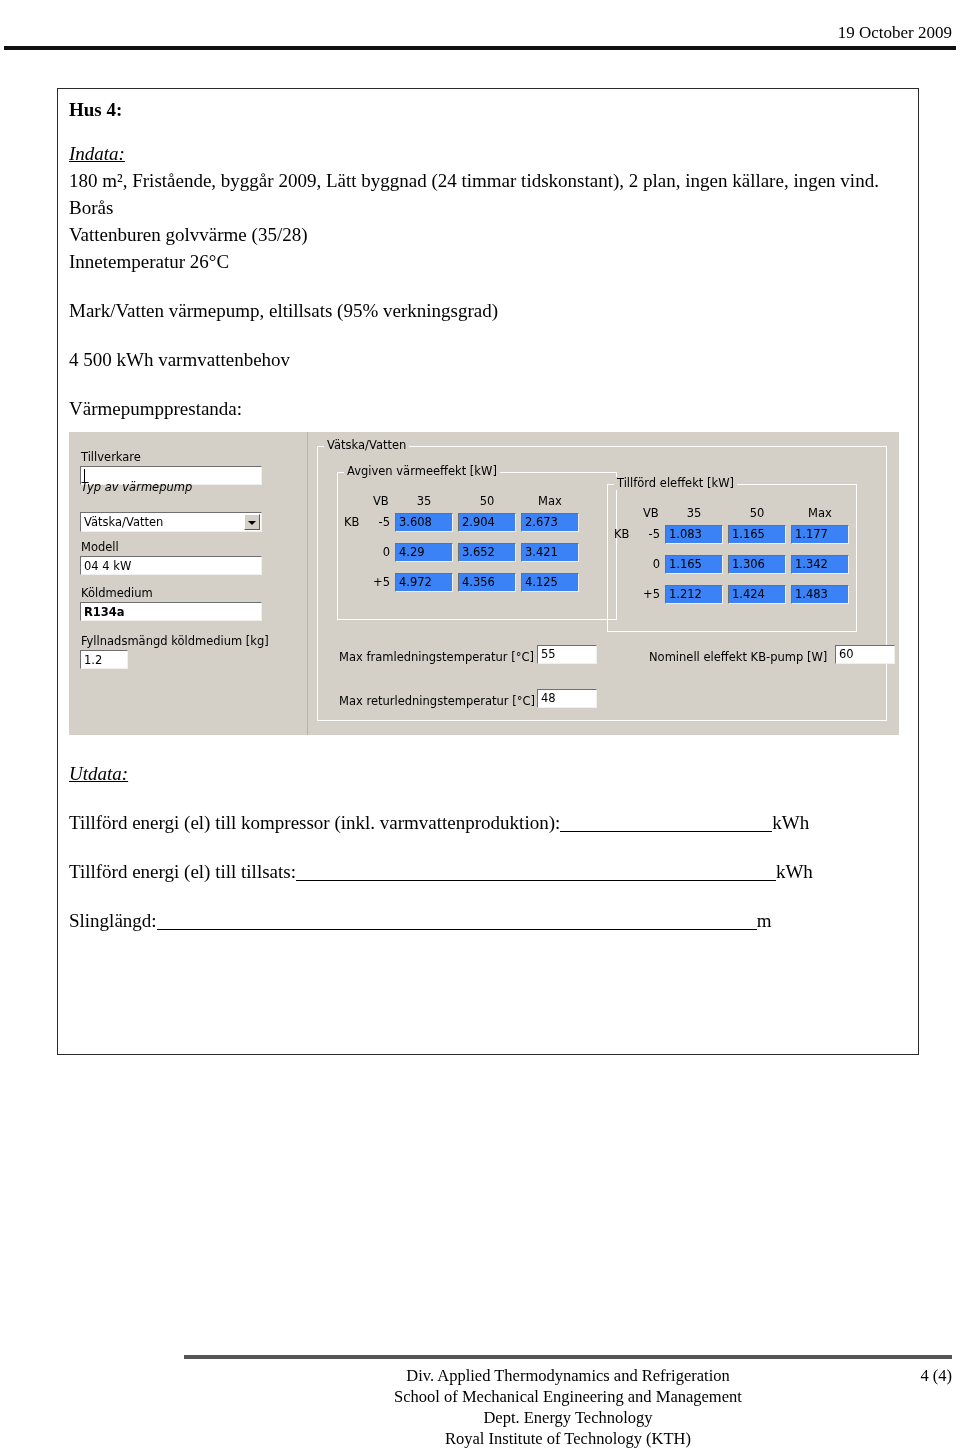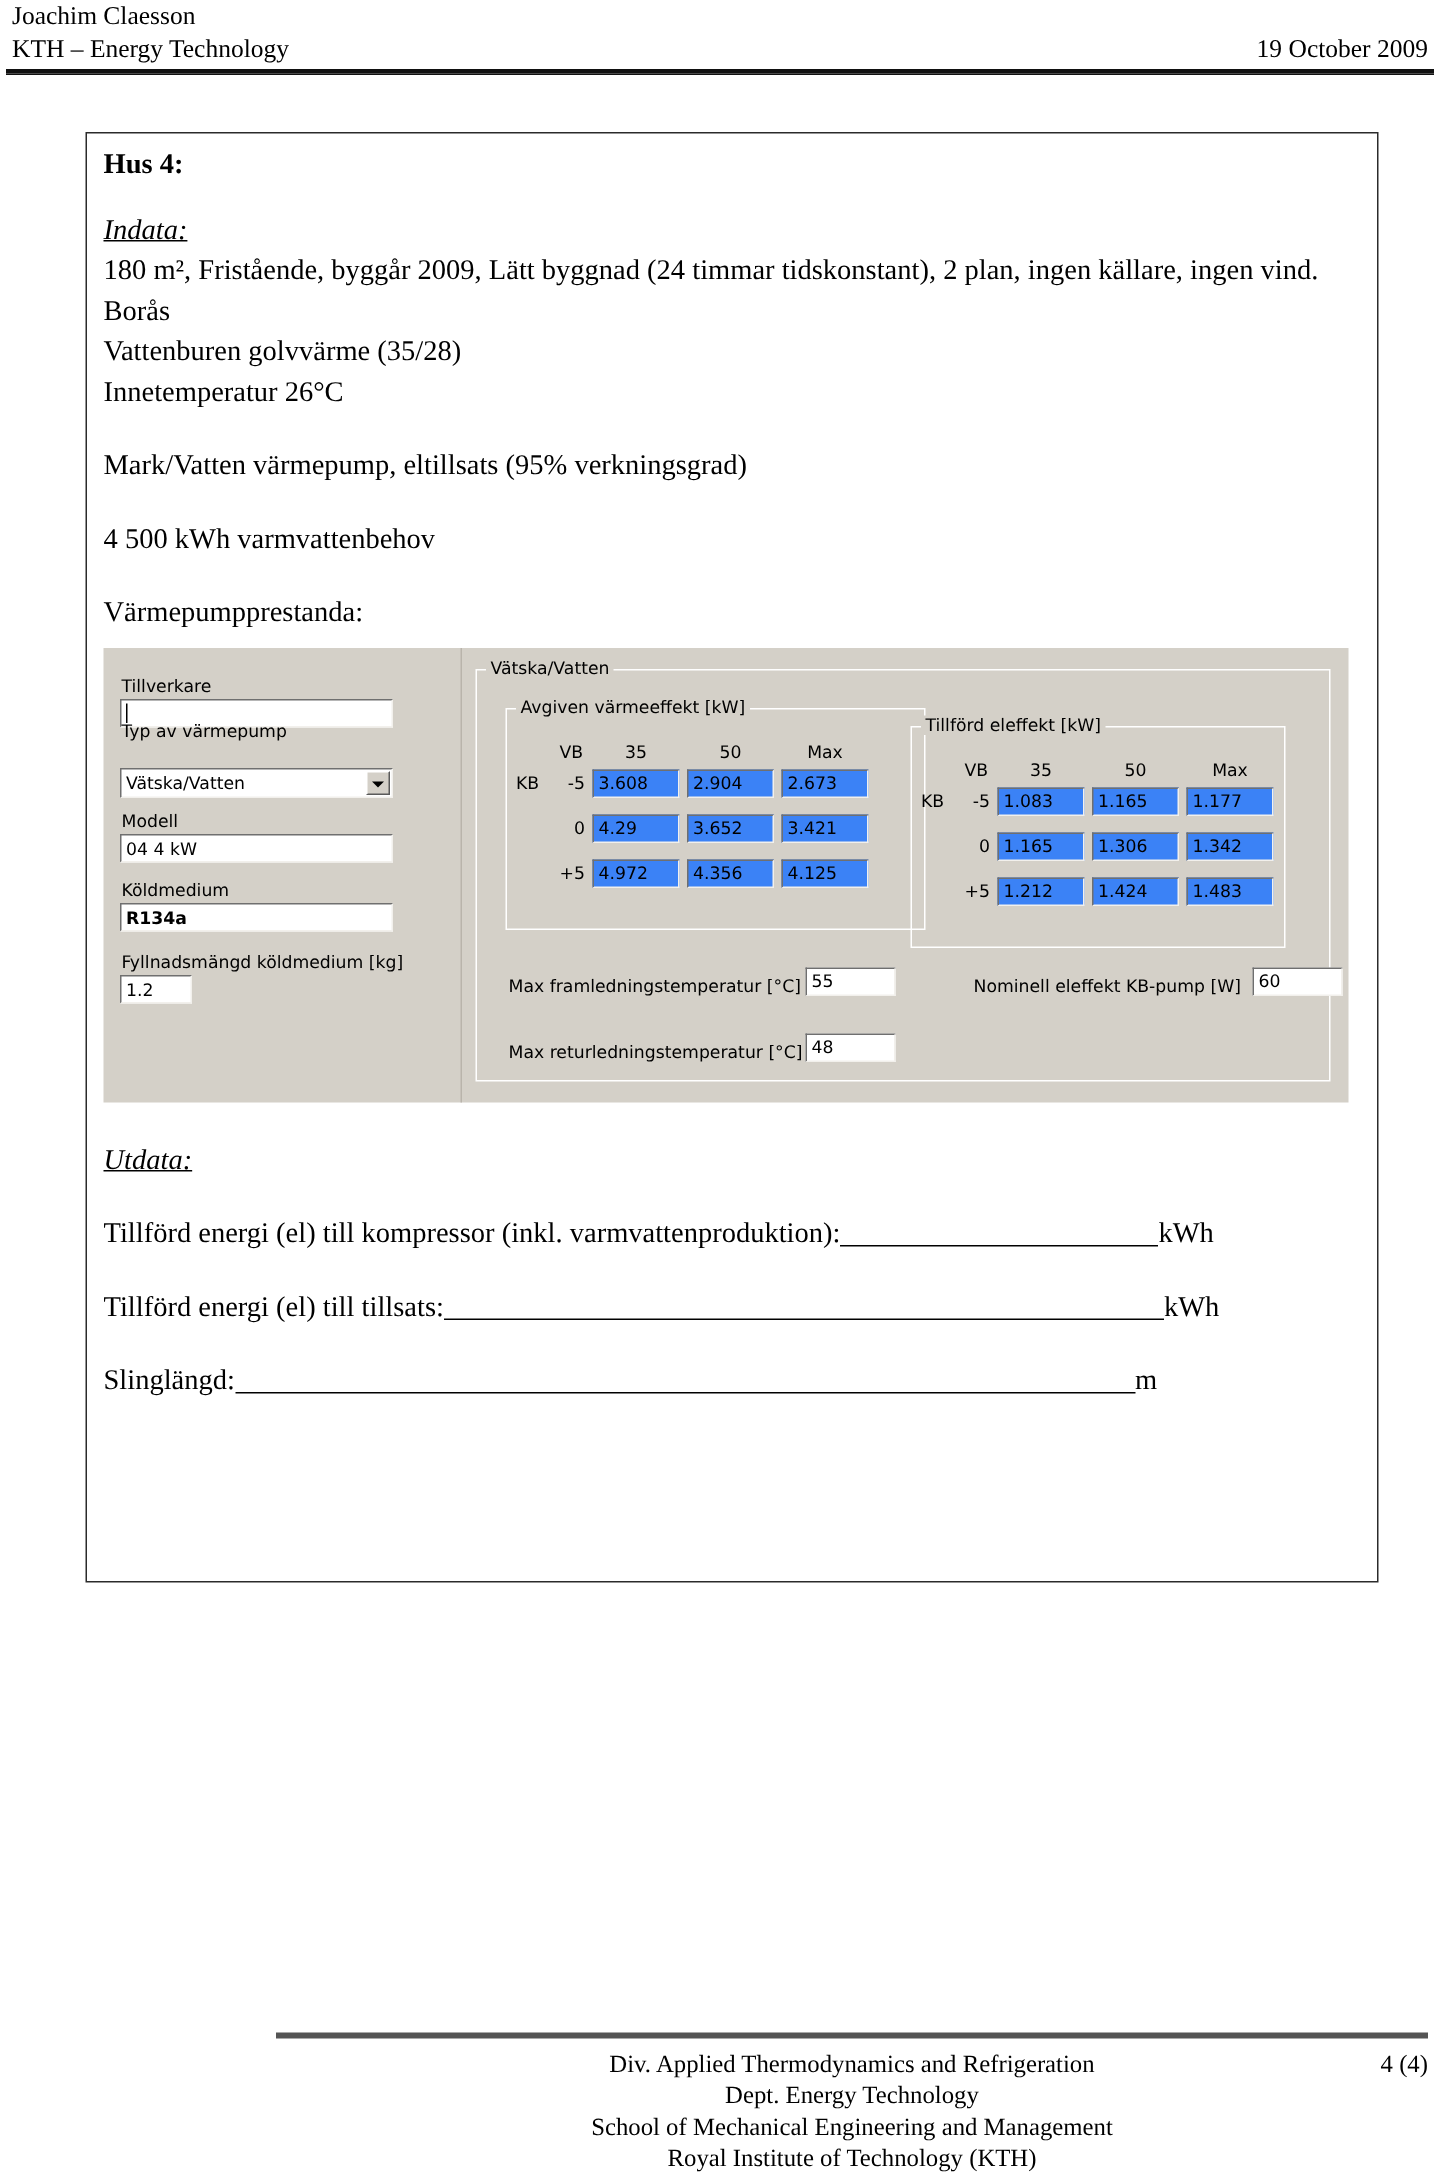--- a/index.html
+++ b/index.html
@@ -272,24 +272,20 @@
     position: absolute;
     right: 8px; top: 18px;
     font-size: 16.5px;
     line-height: 21px;
   }
 </style>
 </head>
 <body>
 
 <div class="page-header">
-  <div class="hdr-left">
-    <div>Joachim Claesson</div>
-    <div>KTH – Energy Technology</div>
-  </div>
   <div class="hdr-right">19 October 2009</div>
   <div class="hdr-rule"></div>
 </div>
 
 <div class="content-box">
   <div class="content-inner">
 
     <div class="h-title">Hus 4:</div>
 
     <div class="lbl-underline">Indata:</div>
@@ -307,21 +303,21 @@
     <div class="gap-md"></div>
     <div class="para">Värmepumpprestanda:</div>
 
     <div class="app-shot">
 
       <div class="app-left">
 
         <div class="fld-label" style="position:absolute;left:12px;top:18px;">Tillverkare</div>
         <div class="w-input" style="position:absolute;left:11px;top:34px;width:182px;"><span class="caret"></span><span></span></div>
 
-        <div class="fld-label" style="position:absolute;left:12px;top:48px;">Typ av värmepump</div>
+        <div class="fld-label" style="position:absolute;left:12px;top:48px;font-style:italic;">Typ av värmepump</div>
         <div class="w-combo" style="position:absolute;left:11px;top:80px;width:182px;">
           <span>Vätska/Vatten</span>
           <span class="combo-btn"></span>
         </div>
 
         <div class="fld-label" style="position:absolute;left:12px;top:108px;">Modell</div>
         <div class="w-input" style="position:absolute;left:11px;top:124px;width:182px;">04 4 kW</div>
 
         <div class="fld-label" style="position:absolute;left:12px;top:154px;">Köldmedium</div>
         <div class="w-input" style="position:absolute;left:11px;top:170px;width:182px;font-weight:bold;">R134a</div>
@@ -417,18 +413,18 @@
       <span>Slinglängd:</span><span class="blank" style="width:600px;"></span><span>m</span>
     </div>
 
   </div>
 </div>
 
 <div class="page-footer">
   <div class="ftr-rule"></div>
   <div class="ftr-center">
     <div>Div. Applied Thermodynamics and Refrigeration</div>
+    <div>School of Mechanical Engineering and Management</div>
     <div>Dept. Energy Technology</div>
-    <div>School of Mechanical Engineering and Management</div>
     <div>Royal Institute of Technology (KTH)</div>
   </div>
   <div class="ftr-page">4 (4)</div>
 </div>
 
 </body></html>

